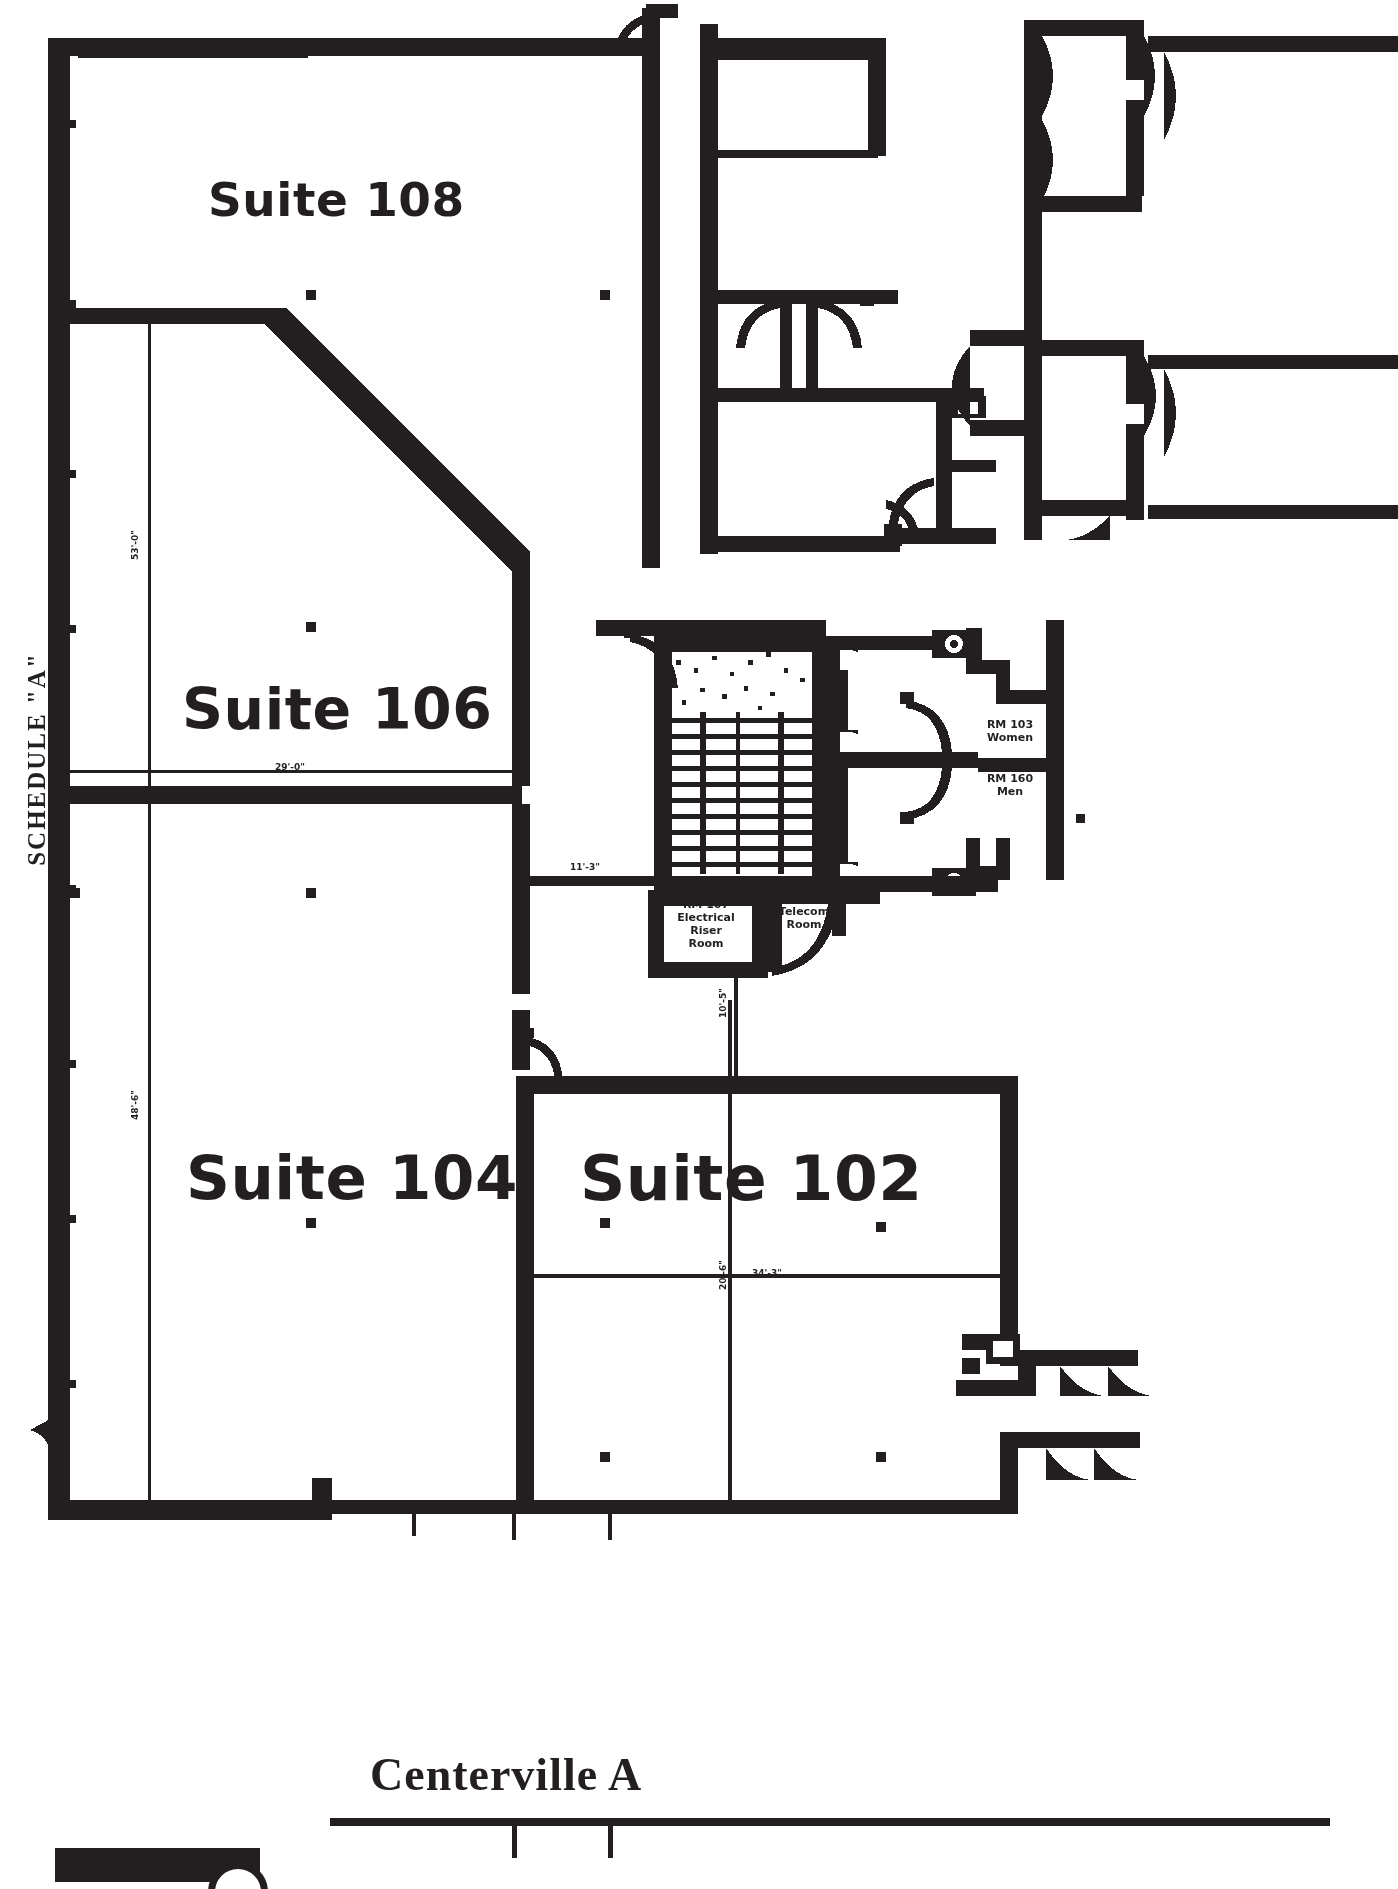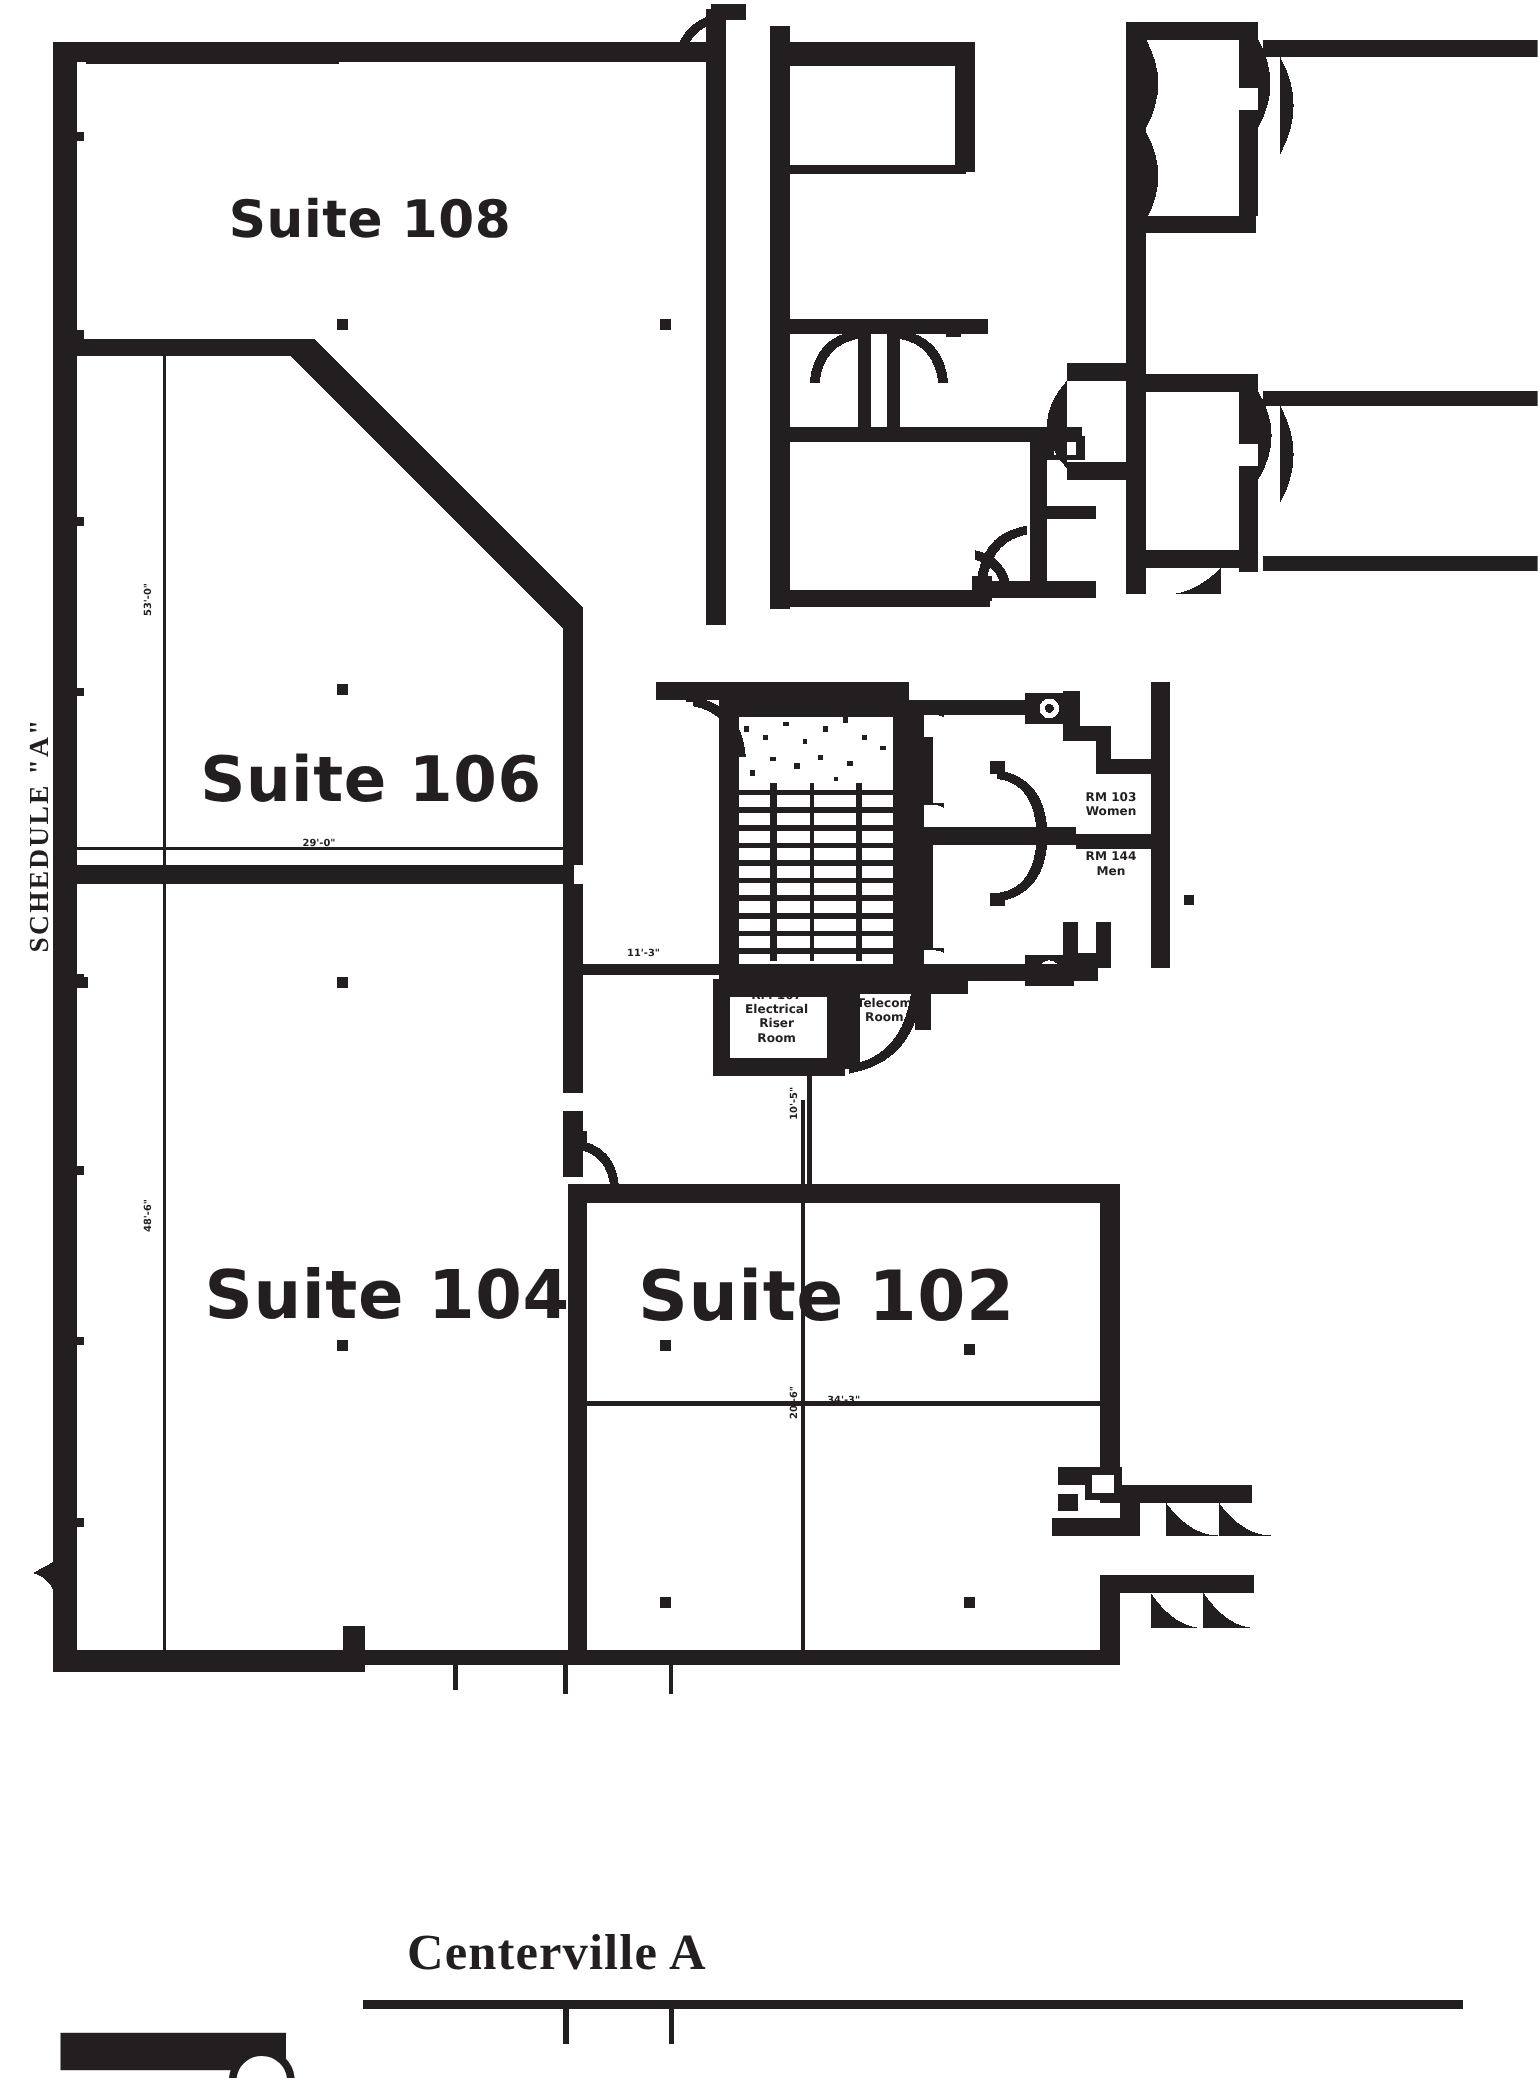--- a/index.html
+++ b/index.html
@@ -361,21 +361,21 @@
 
   <div class="schedule-label">SCHEDULE "A"</div>
 
   <div class="suite-label s108">Suite 108</div>
   <div class="suite-label s106">Suite 106</div>
   <div class="suite-label s104">Suite 104</div>
   <div class="suite-label s102">Suite 102</div>
 
   <div class="room-label rm103">RM 103
 Women</div>
-  <div class="room-label rm104">RM 144
+  <div class="room-label rm104">RM 160
 Men</div>
   <div class="room-label rm107">RM 107
 Electrical
 Riser
 Room</div>
   <div class="room-label rm106">RM 106
 Telecom Room</div>
 
   <div class="dim-label dim-v d1">53'-0"</div>
   <div class="dim-label dim-v d2">48'-6"</div>

